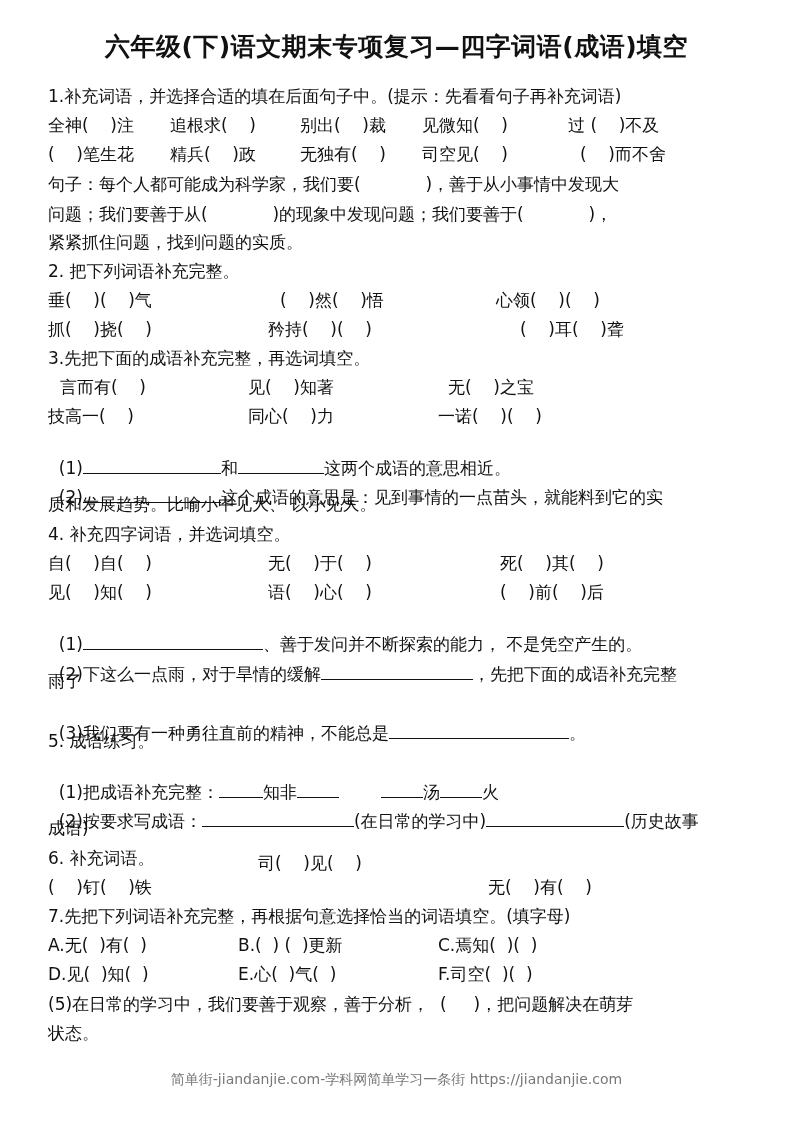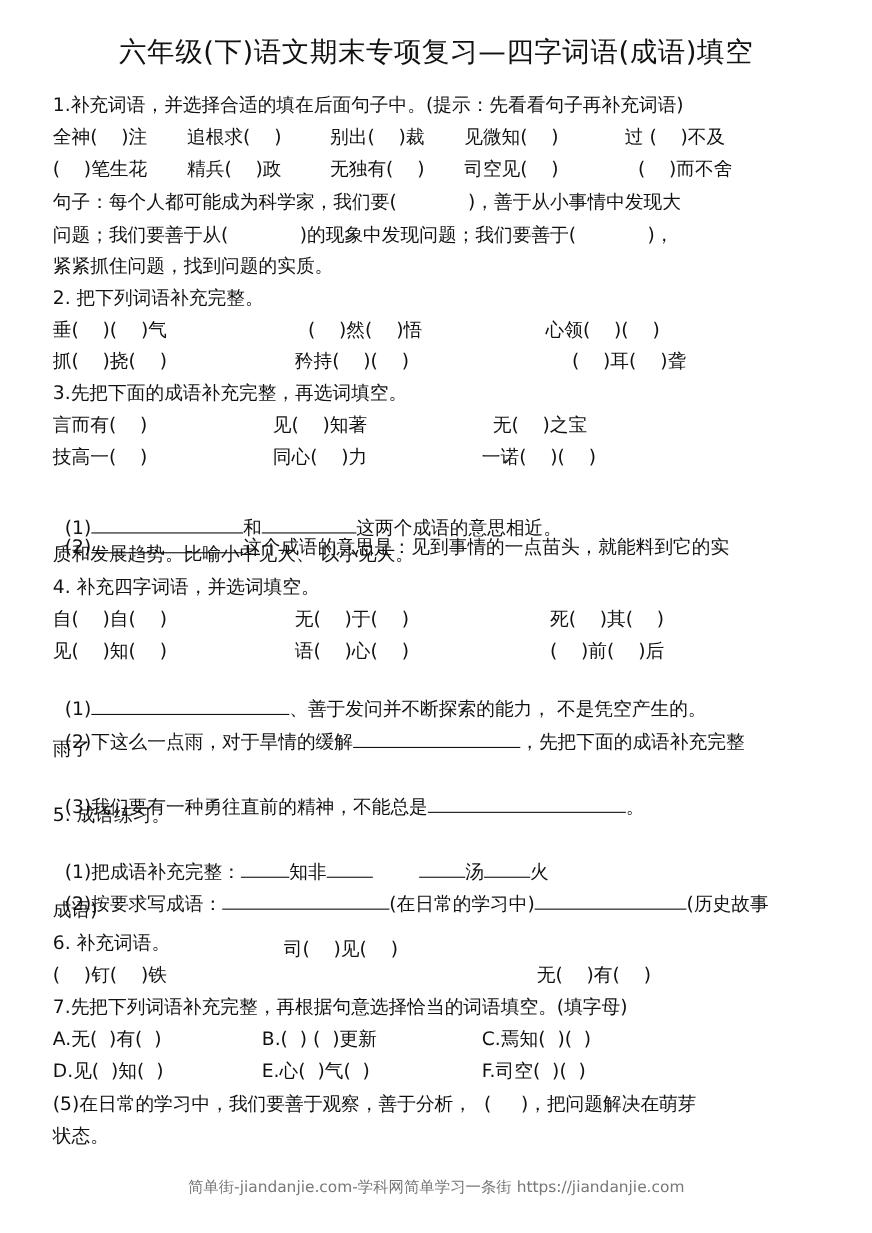--- a/index.html
+++ b/index.html
@@ -1,19 +1,19 @@
 <!DOCTYPE html>
 <html><head>
 <meta charset="utf-8">
 <style>
   html, body { margin:0; padding:0; background:#ffffff; }
   body { width:793px; height:1121px; position:relative; overflow:hidden;
          font-family:"DejaVu Sans", "Liberation Sans", sans-serif; color:#111; }
   .title { position:absolute; top:30px; left:0; width:793px; text-align:center;
-           font-size:25px; font-weight:normal; letter-spacing:0.5px; }
+           font-size:25px; font-weight:bold; letter-spacing:0.5px; }
   .line { position:absolute; left:48px; font-size:17px; line-height:22px; white-space:pre; }
   .cell { position:absolute; font-size:17px; line-height:22px; white-space:pre; }
   .blank { display:inline-block; border-bottom:1px solid #111; height:16px; vertical-align:baseline; }
   .footer { position:absolute; top:1071px; left:0; width:793px; text-align:center;
             font-size:14px; color:#777; }
 </style>
 </head>
 <body>
 
 <div class="title">六年级(下)语文期末专项复习—四字词语(成语)填空</div>
@@ -35,27 +35,27 @@
 
 <div class="line" style="top:260px">2. 把下列词语补充完整。</div>
 <div class="cell" style="top:289px;left:48px">垂(    )(    )气</div>
 <div class="cell" style="top:289px;left:280px">(    )然(    )悟</div>
 <div class="cell" style="top:289px;left:496px">心领(    )(    )</div>
 <div class="cell" style="top:318px;left:48px">抓(    )挠(    )</div>
 <div class="cell" style="top:318px;left:268px">矜持(    )(    )</div>
 <div class="cell" style="top:318px;left:520px">(    )耳(    )聋</div>
 
 <div class="line" style="top:347px">3.先把下面的成语补充完整，再选词填空。</div>
-<div class="cell" style="top:376px;left:48px">言而有(    )</div>
+<div class="cell" style="top:376px;left:60px">言而有(    )</div>
 <div class="cell" style="top:376px;left:248px">见(    )知著</div>
 <div class="cell" style="top:376px;left:448px">无(    )之宝</div>
 <div class="cell" style="top:405px;left:48px">技高一(    )</div>
 <div class="cell" style="top:405px;left:248px">同心(    )力</div>
 <div class="cell" style="top:405px;left:438px">一诺(    )(    )</div>
-<div class="line" style="top:446px">
+<div class="line" style="top:435px">
   <span>(1)</span><span class="blank" style="width:138px"></span><span>和</span><span class="blank" style="width:86px"></span><span>这两个成语的意思相近。</span>
 </div>
 <div class="line" style="top:464px">
   <span>(2)</span><span class="blank" style="width:138px"></span><span>这个成语的意思是：见到事情的一点苗头，就能料到它的实</span>
 </div>
 <div class="line" style="top:493px">质和发展趋势。比喻小中见大、 以小见大。</div>
 
 <div class="line" style="top:523px">4. 补充四字词语，并选词填空。</div>
 <div class="cell" style="top:552px;left:48px">自(    )自(    )</div>
 <div class="cell" style="top:552px;left:268px">无(    )于(    )</div>

